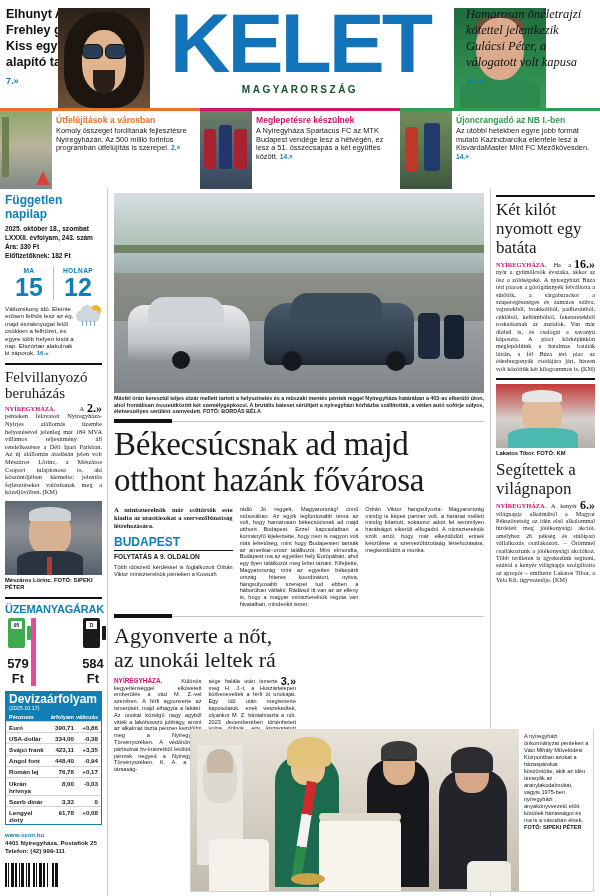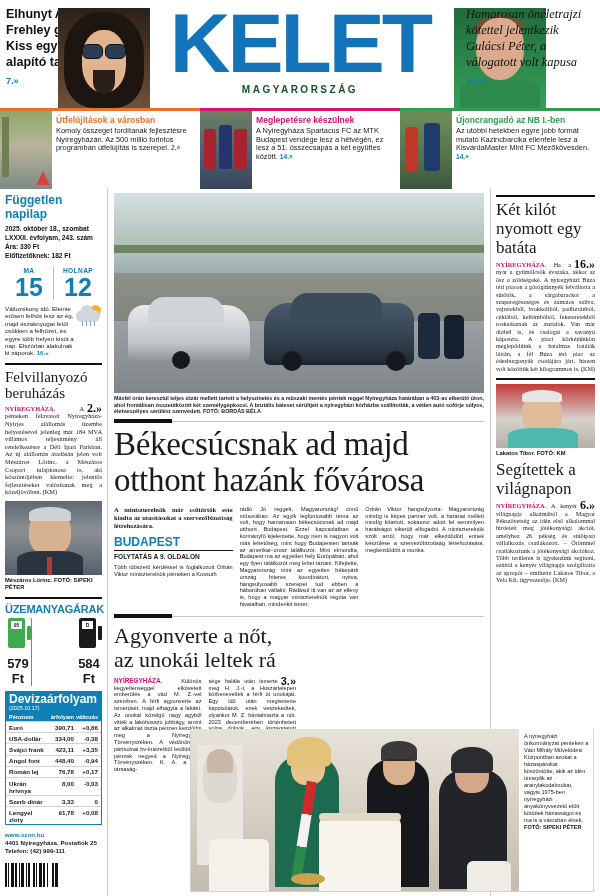--- a/index.html
+++ b/index.html
@@ -99,21 +99,21 @@
       text-align:justify;}
   .pgbig{float:right;font-weight:bold;font-size:12px;color:#111;margin-left:3px;}
 
   .photo{background:#b9bcc0;overflow:hidden;position:relative;}
   .cap{font-size:5.8px;font-weight:bold;line-height:7px;margin-top:2px;color:#111;}
 
   .fuel-h{font-weight:bold;font-size:11px;color:#0f7fb5;letter-spacing:-.2px;
       margin:4px 0 3px;}
   .fuel{display:flex;}
   .fuel-c{flex:1;text-align:center;}
-  .fuel-c+.fuel-c{border-left:1px solid #ec4899;padding-left:44px;}
+  .fuel-c+.fuel-c{border-left:5px solid #ec4899;padding-left:44px;}
   .pump{width:26px;height:30px;margin:0 auto;position:relative;}
   .pump .bdy{position:absolute;left:3px;top:0;width:17px;height:30px;border-radius:2px;}
   .pump .win{position:absolute;left:6px;top:3px;width:11px;height:8px;background:#fff;
       font-size:5px;font-weight:bold;text-align:center;line-height:8px;color:#222;}
   .pump .noz{position:absolute;right:0;top:8px;width:4px;height:14px;border-radius:1px;}
   .fuel-p{font-weight:bold;font-size:13px;margin-top:8px;}
 
   .fx{border:1px solid #0f7fb5;margin-top:5px;}
   .fx-h{background:#0f7fb5;color:#fff;padding:2px 3px;}
   .fx-h b{font-size:12px;display:block;line-height:11px;}

